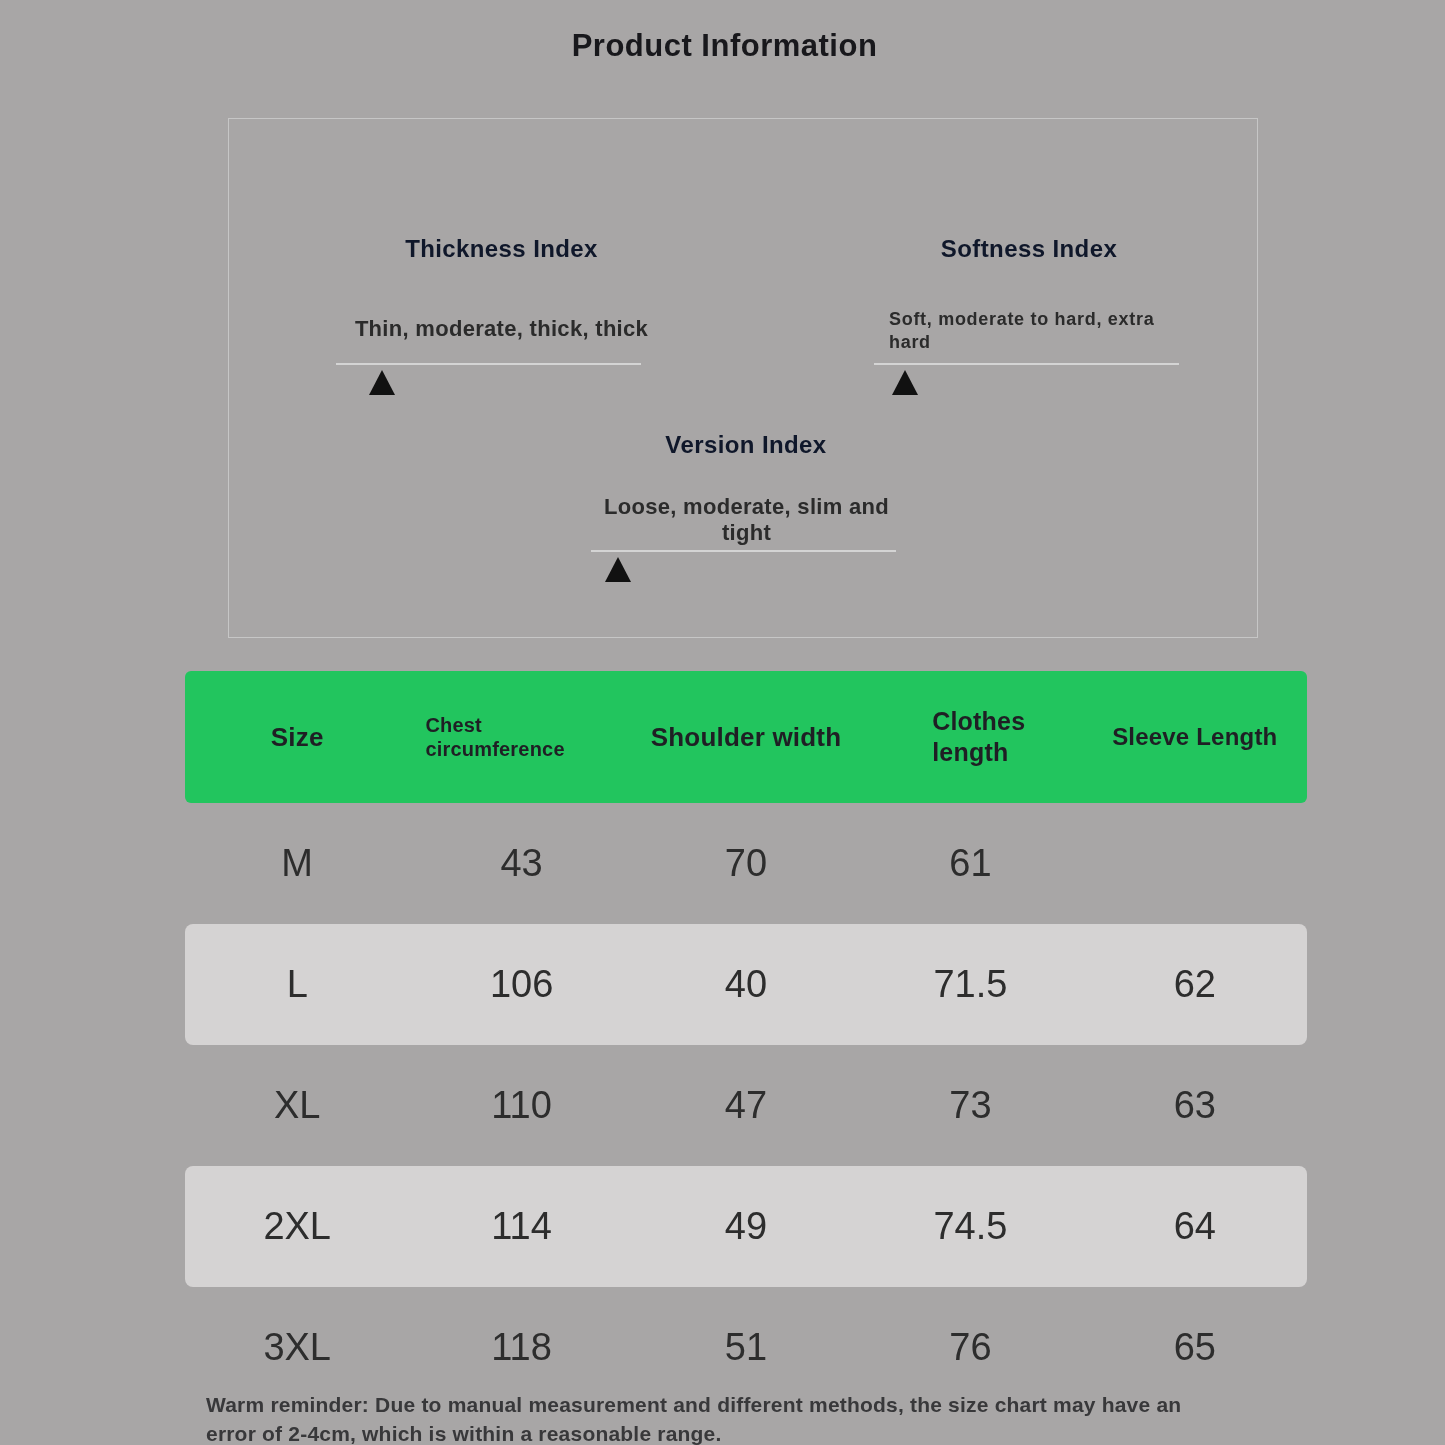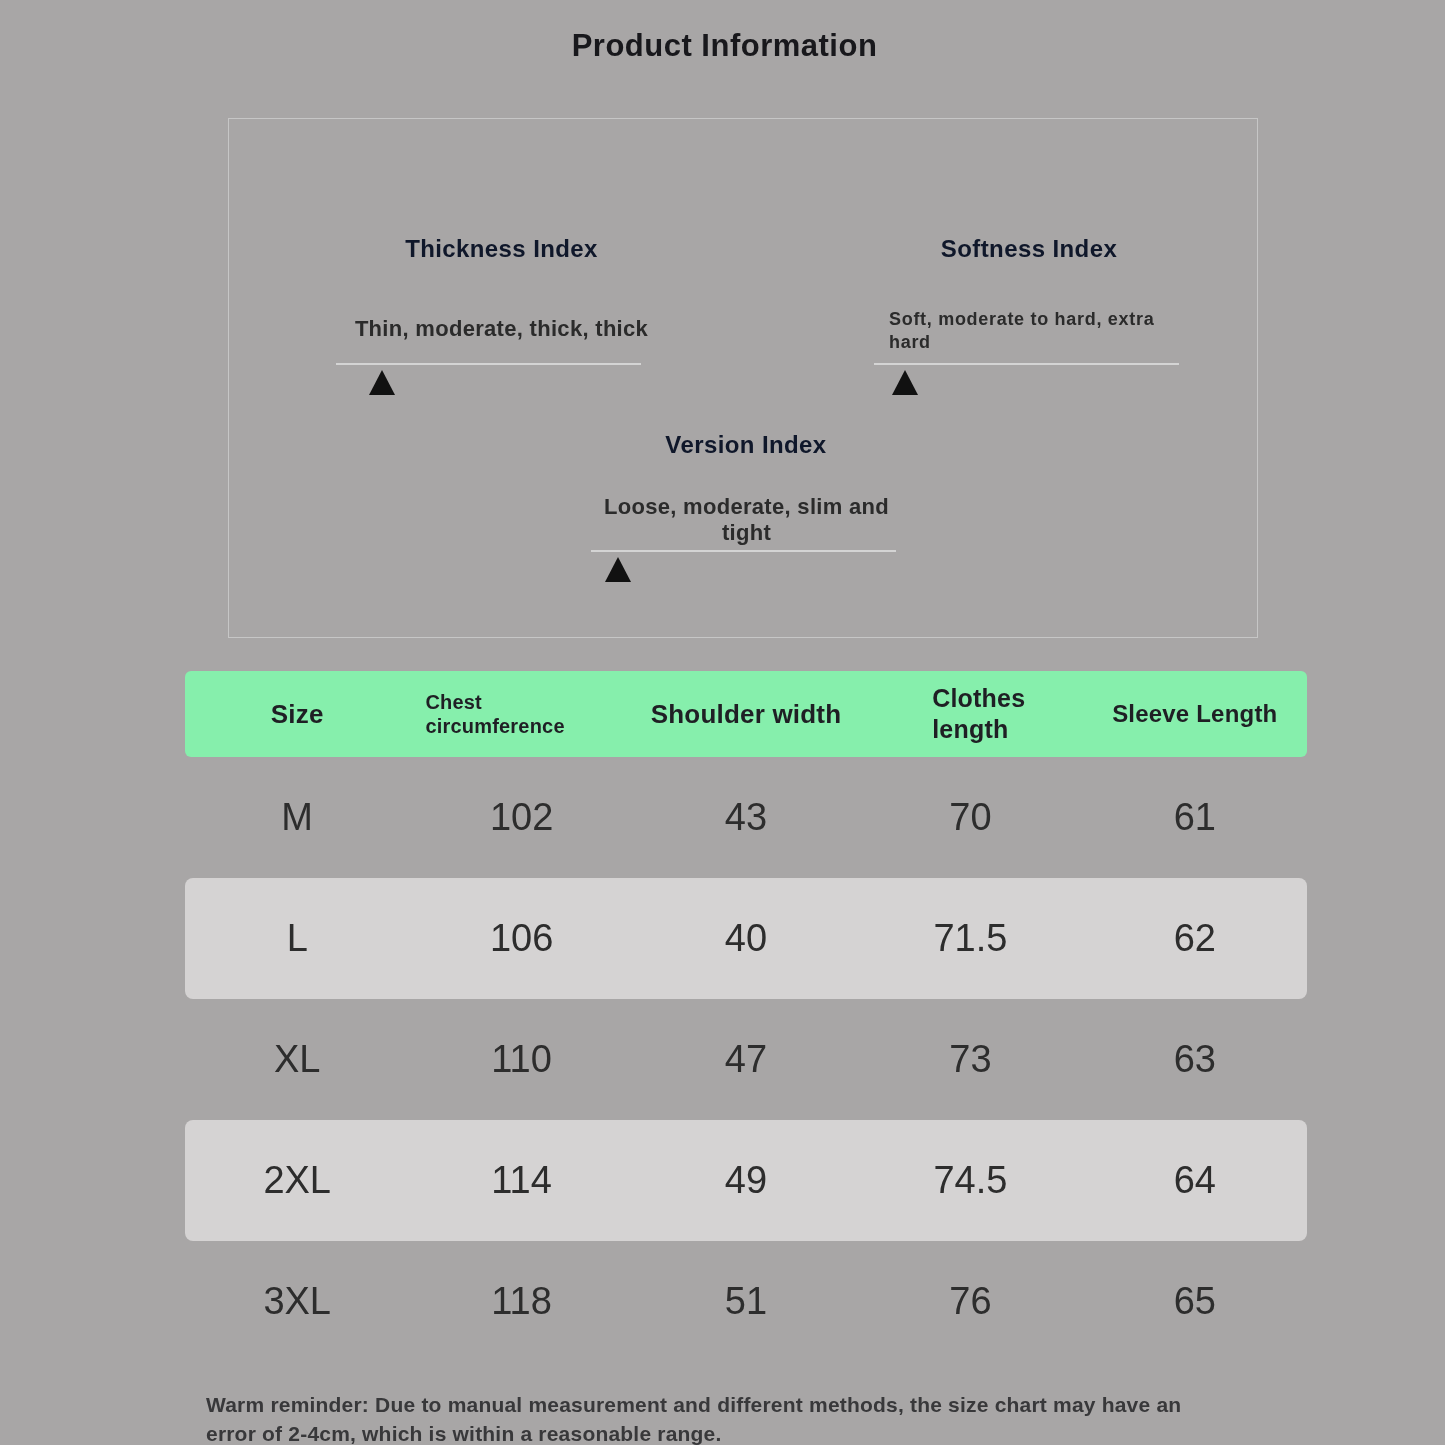--- a/index.html
+++ b/index.html
@@ -38,21 +38,21 @@
   .idx-line.t-soft  { left:645px; top:244px; }
   .idx-line.t-ver   { left:362px; top:431px; }
   .marker {
     position:absolute; top:7px; width:0; height:0;
     border-left:13px solid transparent; border-right:13px solid transparent;
     border-bottom:25px solid #111111; transform:translateX(-50%);
   }
   
   .size-table { position:absolute; left:185px; top:671px; width:1122px; }
   .thead {
-    height:86px; background:#86efac; border-radius:6px;
+    height:132px; background:#22c55e; border-radius:6px;
     display:grid; grid-template-columns:repeat(5,1fr); align-items:center;
   }
   .th { text-align:center; font-weight:700; color:#1f1f24; letter-spacing:0.2px; }
   .th.c1 { font-size:26px; }
   .th.c2 { text-align:left; padding-left:16px; font-size:20px; line-height:24px; }
   .th.c2 .wrap { display:inline-block; max-width:150px; }
   .th.c3 { font-size:26px; }
   .th.c4 { text-align:left; padding-left:74px; font-size:25px; line-height:31px; }
   .th.c4 .wrap { display:inline-block; max-width:118px; }
   .th.c5 { font-size:24px; }
@@ -103,21 +103,20 @@
     <div class="thead">
       <div class="th c1">Size</div>
       <div class="th c2"><span class="wrap">Chest circumference</span></div>
       <div class="th c3">Shoulder width</div>
       <div class="th c4"><span class="wrap">Clothes length</span></div>
       <div class="th c5">Sleeve Length</div>
     </div>
 
     <div class="trow">
       <div>M</div>
-      <div>102</div>
       <div>43</div>
       <div>70</div>
       <div>61</div>
     </div>
 
     <div class="trow band">
       <div>L</div>
       <div>106</div>
       <div>40</div>
       <div>71.5</div>

